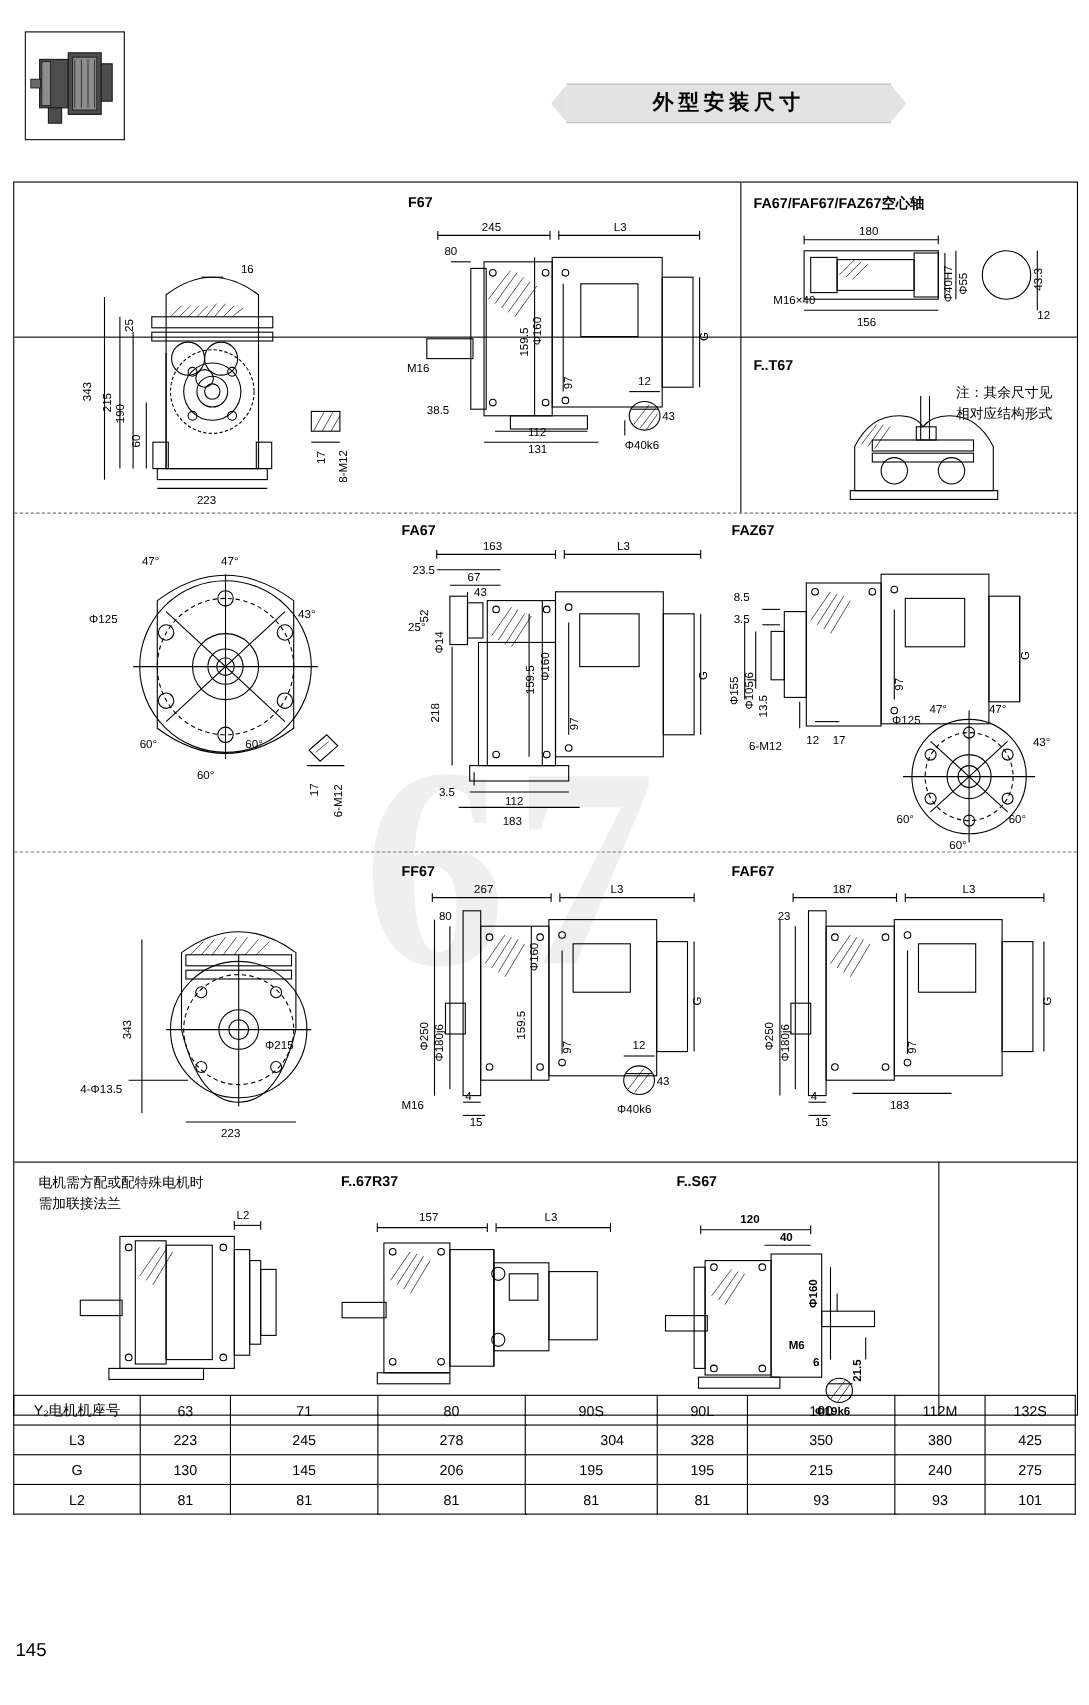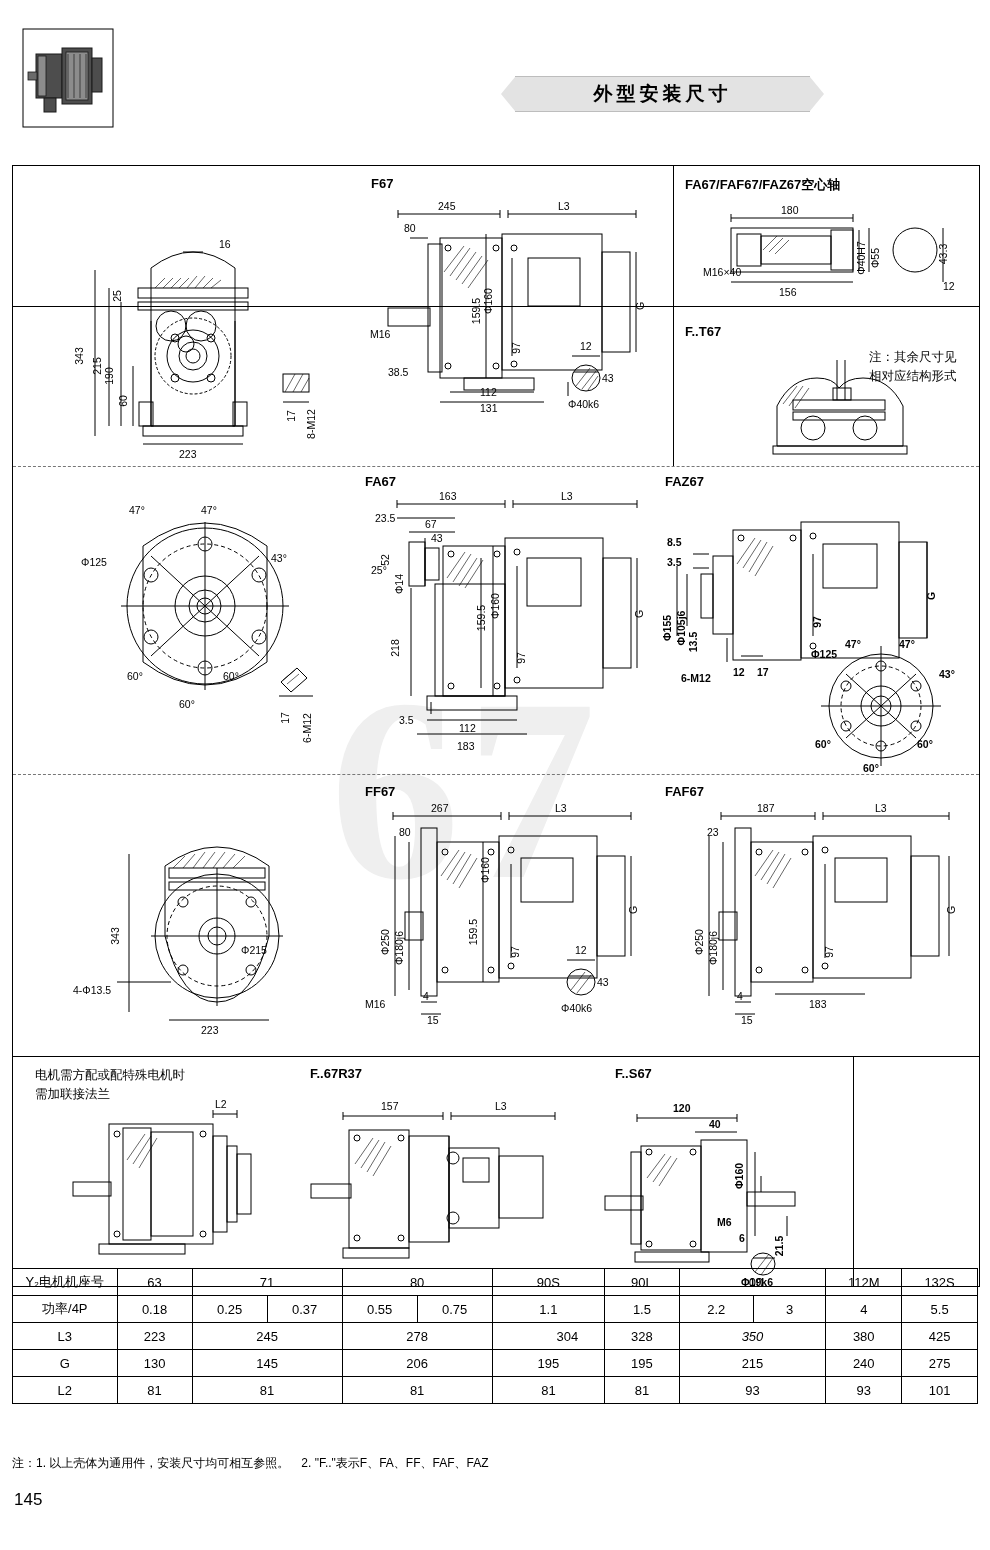--- a/index.html
+++ b/index.html
@@ -438,21 +438,21 @@
           <text x="120" y="130" transform="rotate(-90 120 130)" text-anchor="middle">159.5</text>
           <text x="160" y="170" transform="rotate(-90 160 170)" text-anchor="middle">97</text>
           <text x="278" y="126" transform="rotate(-90 278 126)" text-anchor="middle">G</text>
           <text x="34" y="236">3.5</text>
           <text x="94" y="244">112</text>
           <text x="92" y="262">183</text>
         </g>
       </svg>
     </div>
 
-    <div class="dwg" style="left:650px;top:330px;font-weight:bold;">
+    <div class="dwg" style="left:650px;top:330px;">
       <svg width="300" height="270" viewBox="0 0 300 270">
         <g stroke="#000" fill="none" stroke-width="1">
           <rect x="70" y="34" width="68" height="130"></rect>
           <rect x="138" y="26" width="98" height="136"></rect>
           <rect x="236" y="46" width="28" height="96"></rect>
           <rect x="160" y="48" width="54" height="44"></rect>
           <rect x="50" y="60" width="20" height="78"></rect>
           <rect x="38" y="78" width="12" height="44"></rect>
           <g stroke-width="0.6">
             <line x1="74" y1="68" x2="92" y2="42"></line>
@@ -784,41 +784,27 @@
           <td style="width: 77px;">63</td>
           <td colspan="2" style="width: 154px;">71</td>
           <td colspan="2" style="width: 154px;">80</td>
           <td style="width: 77px;">90S</td>
           <td style="width: 77px;">90L</td>
           <td colspan="2" style="width: 154px;">100</td>
           <td style="width: 77px;">112M</td>
           <td style="width: 77px;">132S</td>
         </tr>
         <tr>
-          <td class="head">功率/4P</td>
-          <td style="width: 77px;">0.18</td>
-          <td style="width: 77px;">0.25</td>
-          <td style="width: 77px;">0.37</td>
-          <td style="width: 77px;">0.55</td>
-          <td style="width: 77px;">0.75</td>
-          <td style="width: 77px;">1.1</td>
-          <td style="width: 77px;">1.5</td>
-          <td style="width: 77px;">2.2</td>
-          <td style="width: 77px;">3</td>
-          <td style="width: 77px;">4</td>
-          <td style="width: 77px;">5.5</td>
-        </tr>
-        <tr>
           <td class="head">L3</td>
           <td style="width: 77px;">223</td>
           <td colspan="2" style="width: 154px;">245</td>
           <td colspan="2" style="width: 154px;">278</td>
           <td style="width: 77px; padding-left: 40px;">304</td>
           <td style="width: 77px;">328</td>
-          <td colspan="2" style="width: 154px; font-style: italic;">350</td>
+          <td colspan="2" style="width: 154px;">350</td>
           <td style="width: 77px;">380</td>
           <td style="width: 77px;">425</td>
         </tr>
         <tr>
           <td class="head">G</td>
           <td style="width: 77px;">130</td>
           <td colspan="2" style="width: 154px;">145</td>
           <td colspan="2" style="width: 154px;">206</td>
           <td style="width: 77px;">195</td>
           <td style="width: 77px;">195</td>
@@ -833,16 +819,15 @@
           <td colspan="2" style="width: 154px;">81</td>
           <td style="width: 77px;">81</td>
           <td style="width: 77px;">81</td>
           <td colspan="2" style="width: 154px;">93</td>
           <td style="width: 77px;">93</td>
           <td style="width: 77px;">101</td>
         </tr>
       </tbody>
   </table>
 
-  <div class="footnote">注：1. 以上壳体为通用件，安装尺寸均可相互参照。　2. "F.."表示F、FA、FF、FAF、FAZ</div>
   <div class="pageno">145</div>
 
 </div>
 
 </body></html>

